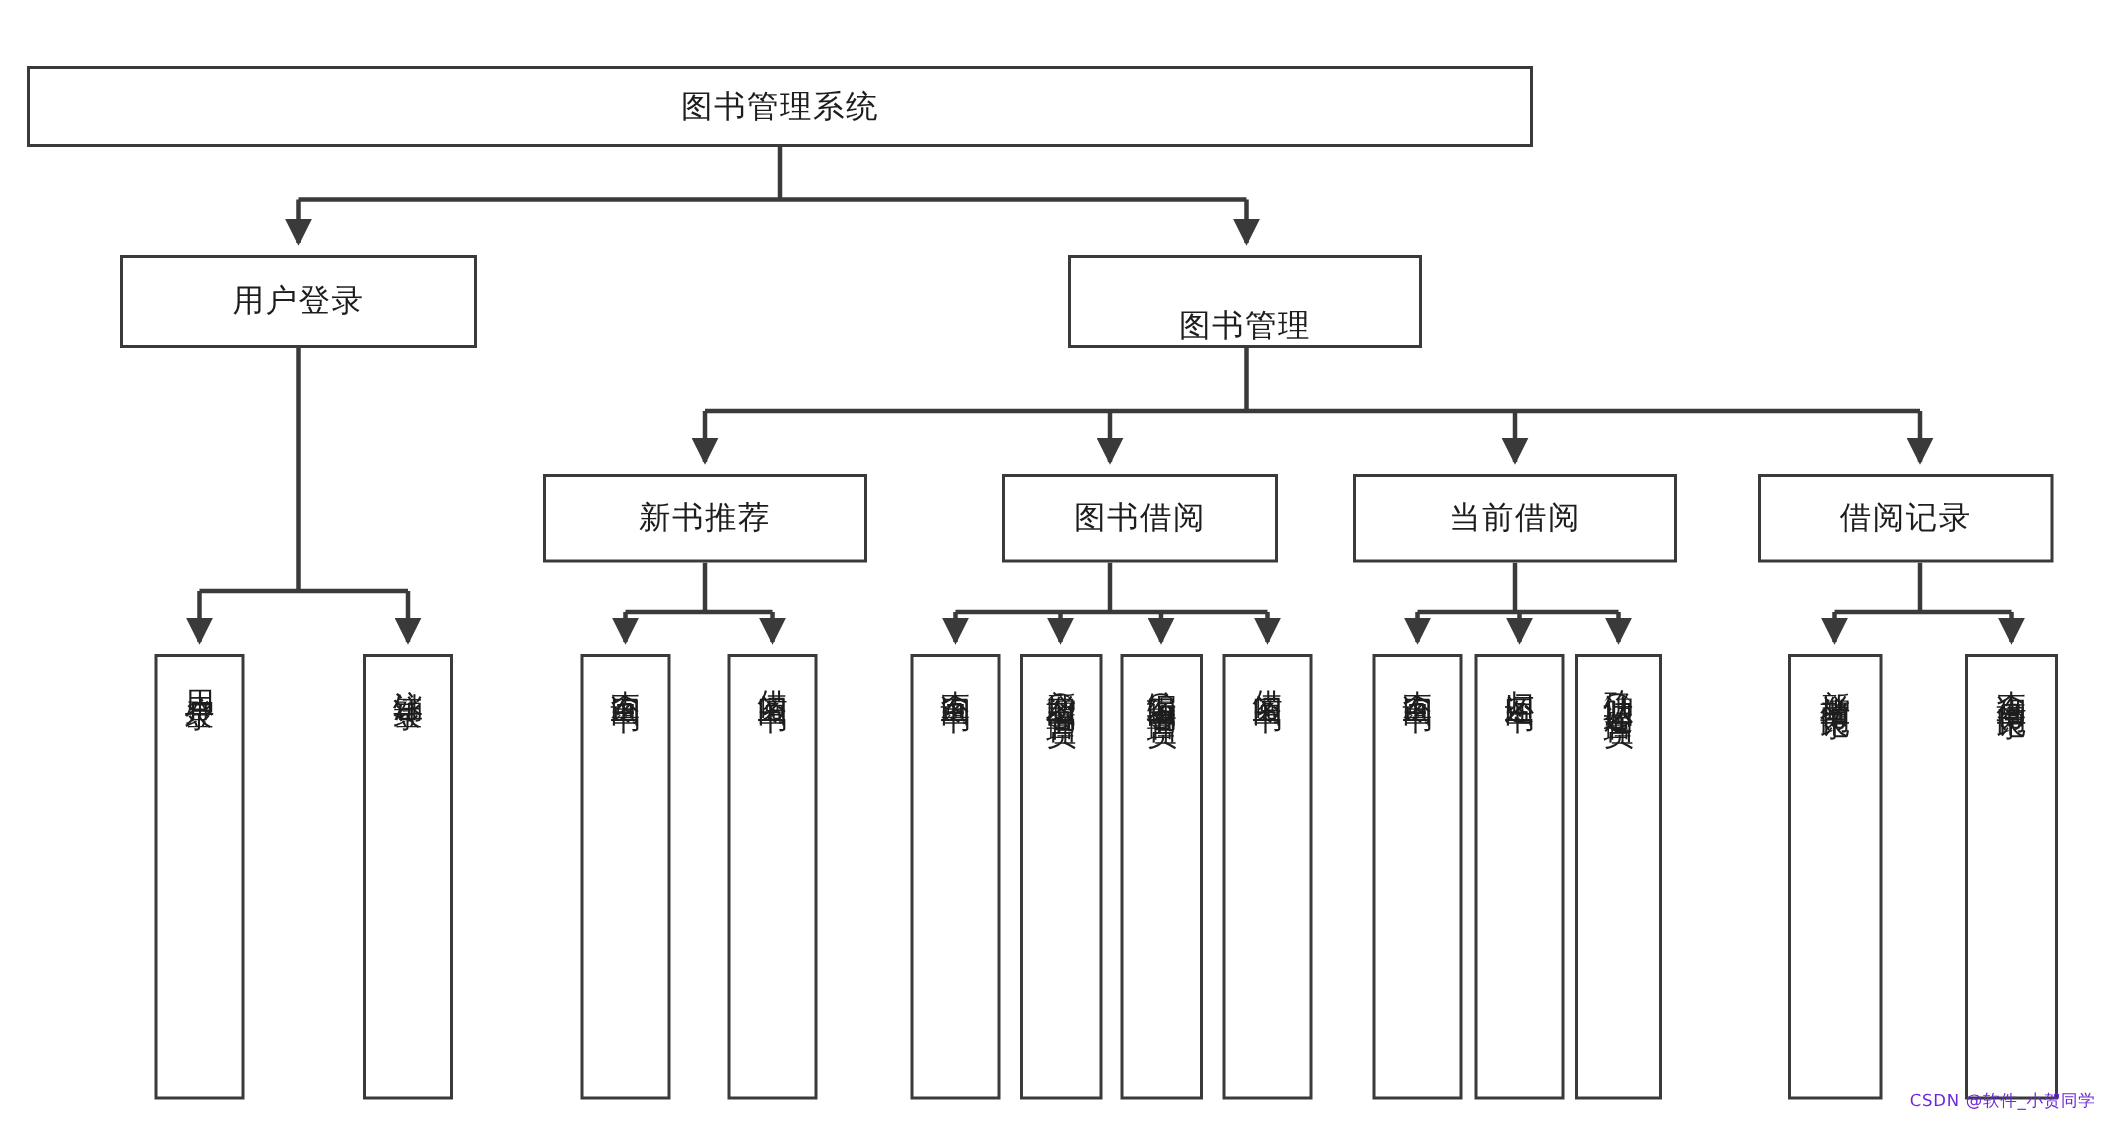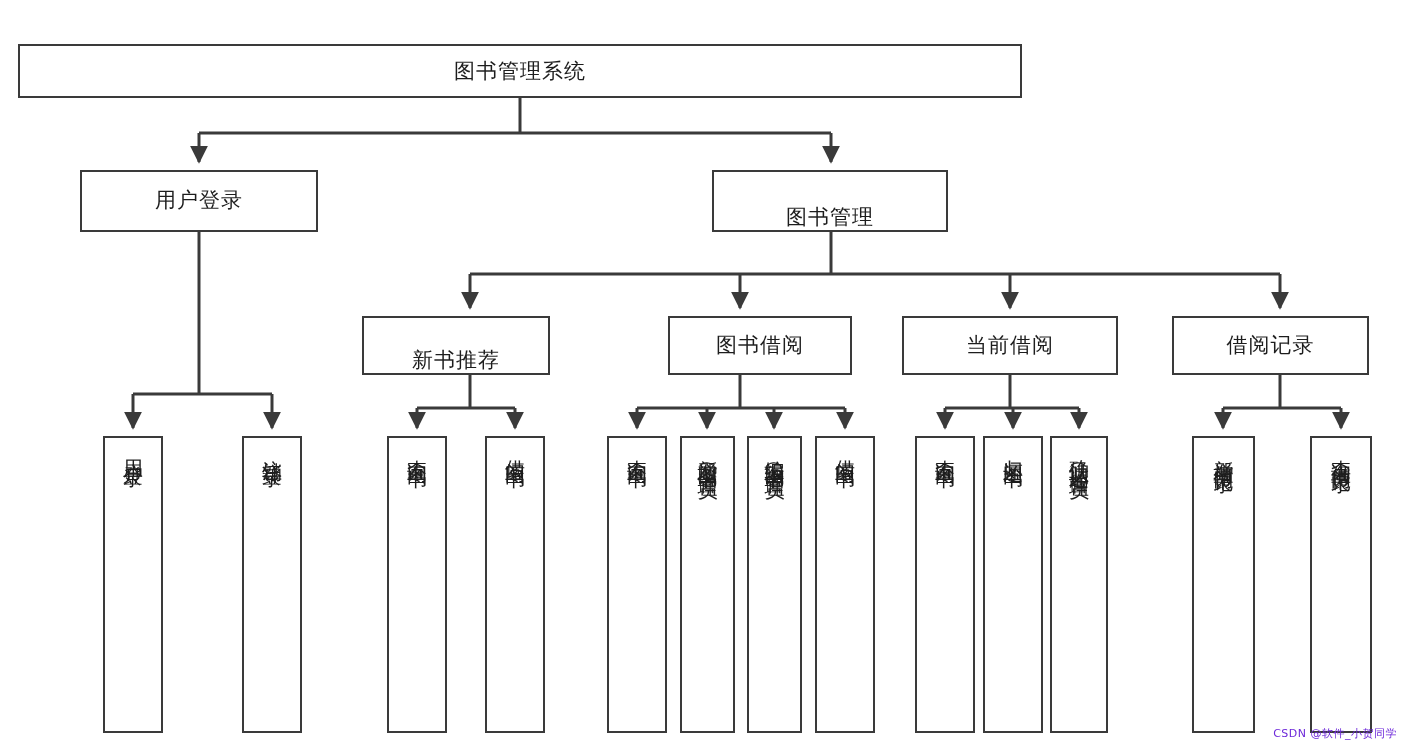--- a/index.html
+++ b/index.html
@@ -129,21 +129,21 @@
     <span>图书管理系统</span>
   </div>
 
   <div class="node h" id="n-l2-0" style="left: 80px; top: 170px; width: 238px; height: 62px;">
     <span>用户登录</span>
   </div>
   <div class="node h" id="n-l2-1" style="left: 712px; top: 170px; width: 236px; height: 62px; align-items: flex-end;">
     <span>图书管理</span>
   </div>
 
-  <div class="node h" id="n-l3-0" style="left: 362px; top: 316px; width: 188px; height: 59px; align-items: flex-end;">
+  <div class="node h" id="n-l3-0" style="left: 362px; top: 316px; width: 216px; height: 59px;">
     <span>新书推荐</span>
   </div>
   <div class="node h" id="n-l3-1" style="left: 668px; top: 316px; width: 184px; height: 59px;">
     <span>图书借阅</span>
   </div>
   <div class="node h" id="n-l3-2" style="left: 902px; top: 316px; width: 216px; height: 59px;">
     <span>当前借阅</span>
   </div>
   <div class="node h" id="n-l3-3" style="left: 1172px; top: 316px; width: 197px; height: 59px;">
     <span>借阅记录</span>

